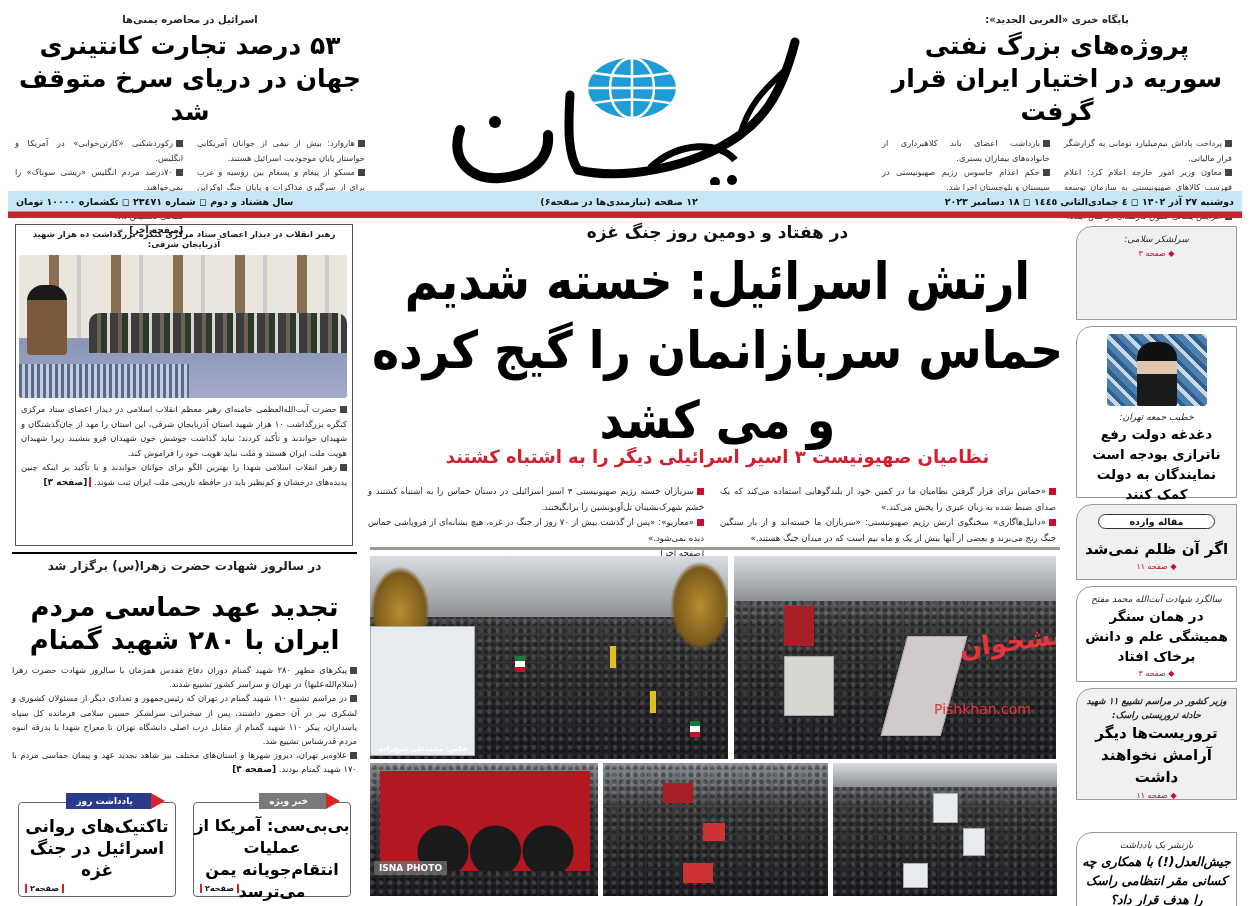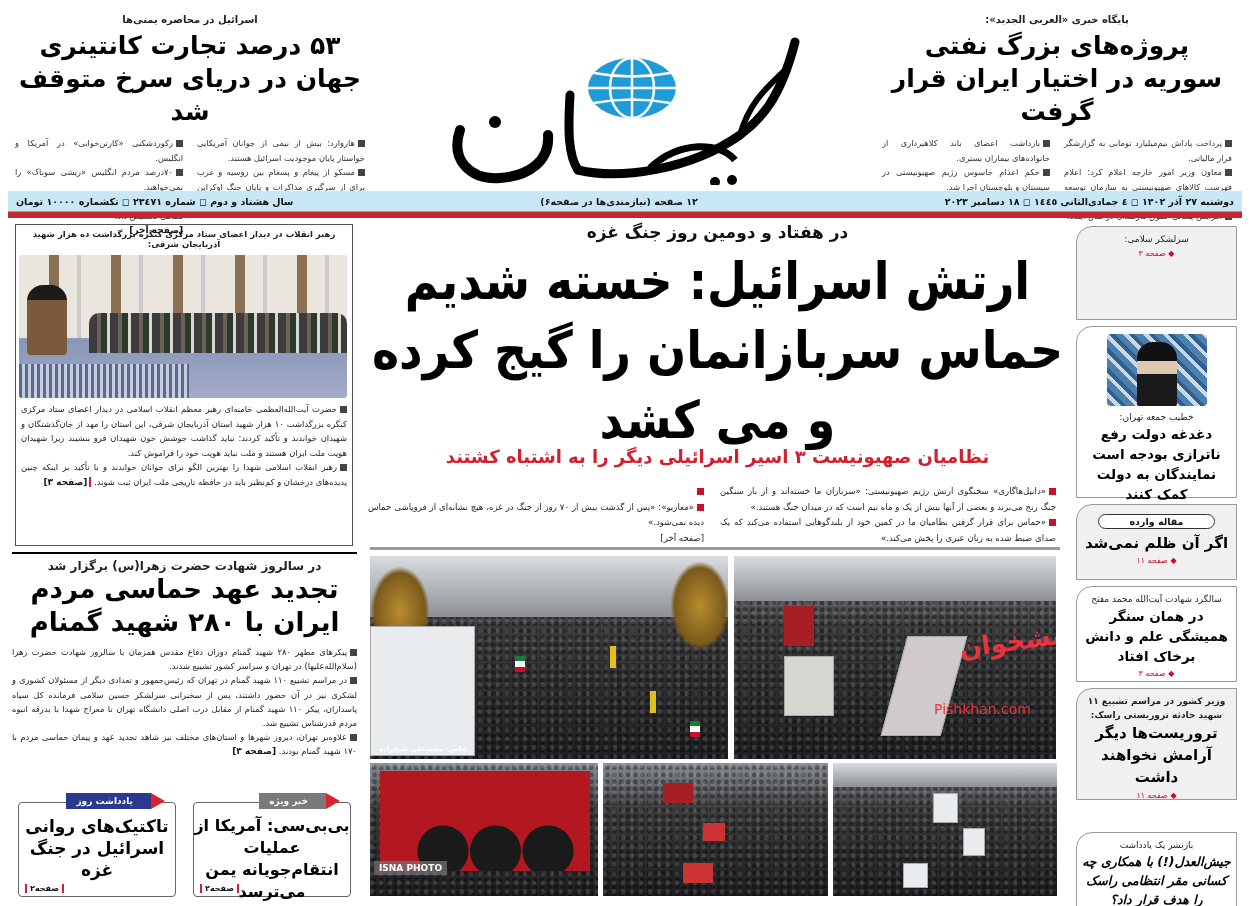--- a/index.html
+++ b/index.html
@@ -55,37 +55,37 @@
   .left-photo { position: relative; margin: 6px auto 0; width: 328px; height: 143px; border-radius: 3px; overflow: hidden;
                 background: linear-gradient(180deg, #e7e3da 0%, #d9d3c7 45%, #8a96b8 60%, #a3acc8 100%); }
   .left-photo .wall { position: absolute; top: 0; left: 0; width: 100%; height: 58%; background: repeating-linear-gradient(90deg, #eae6de 0 30px, #8a7052 30px 40px, #eae6de 40px 58px, #ccc 58px 62px); }
   .left-photo .audience { position: absolute; left: 70px; top: 58px; width: 258px; height: 40px; background: repeating-linear-gradient(90deg,#3e3b3c 0 8px,#6b6358 8px 12px,#2b3a2a 12px 18px,#d8d6d2 18px 21px); border-radius: 10px 10px 0 0; }
   .left-photo .leader { position: absolute; left: 8px; top: 30px; width: 40px; height: 70px; background: linear-gradient(180deg,#1a1a1a 0 22%, #7a5a3a 22%); border-radius: 16px 16px 4px 4px; }
   .left-photo .carpet { position: absolute; left: 0; bottom: 0; width: 170px; height: 34px; background: repeating-linear-gradient(90deg,#5a6a8a 0 3px,#c6cde0 3px 6px); }
   .left-box .body { font-size: 8.4px; line-height: 14.5px; color: #222; text-align: justify; margin-top: 4px; }
 
   .second { position: absolute; left: 12px; top: 552px; width: 345px; text-align: center; }
   .second .kicker { font-size: 12px; font-weight: bold; color: #222; border-top: 2px solid #000000; padding-top: 5px; }
-  .second .headline { font-size: 26px; line-height: 33px; font-weight: bold; color: #000; margin-top: 0; }
+  .second .headline { font-size: 26px; line-height: 33px; font-weight: bold; color: #000; margin-top: 18px; }
   .second .body { font-size: 8.4px; line-height: 14.2px; color: #222; text-align: justify; margin-top: 6px; }
 
   .mini-box { position: absolute; top: 802px; width: 158px; height: 95px; border: 1px solid #666; border-radius: 4px; text-align: center; padding-top: 12px; }
   .mini-box .tab { position: absolute; top: -10px; right: 24px; height: 16px; padding: 0 18px 0 10px; font-size: 9px; font-weight: bold; color: #fff; line-height: 16px; }
   .mini-box .tab .arrow { position: absolute; right: -14px; top: 0; width: 0; height: 0; border-top: 8px solid transparent; border-bottom: 8px solid transparent; border-left: 14px solid #d9232d; }
   .mini-box .headline { font-size: 16px; line-height: 22px; font-weight: bold; color: #000; }
   .mini-box .ref { position: absolute; left: 6px; bottom: 3px; font-size: 8px; font-weight: bold; border-left: 2px solid #d1202f; border-right: 2px solid #d1202f; padding: 0 3px; }
 
   
   .side { position: absolute; left: 1076px; width: 161px; border: 1px solid #999; border-radius: 16px 0 0 0; background: #f0f0f0; text-align: center; padding: 5px 4px 4px; }
   .side.white { background: #fff; }
-  .side .kicker { font-size: 9px; color: #222; line-height: 14px; }
+  .side .kicker { font-size: 9px; color: #222; line-height: 14px; font-style: italic; }
   .side .headline { font-size: 13.5px; line-height: 20px; font-weight: bold; color: #000; }
   .side .ref { font-size: 8px; color: #c8102e; margin-top: 3px; }
   .side .ref::before { content: "◆ "; font-size: 8px; }
-  .side .pill { display: inline-block; border: 1px solid #333; border-radius: 9px; padding: 1px 30px; font-size: 9.5px; font-weight: bold; background: #fff; margin-bottom: 4px; }
+  .side .pill { display: inline-block; border: 1px solid #333; border-radius: 9px; padding: 1px 30px; font-size: 9.5px; font-weight: bold; background: #fff; margin-bottom: 10px; }
   .side .portrait { width: 100px; height: 72px; margin: 2px auto 4px; border-radius: 4px; position: relative; overflow: hidden;
                     background: repeating-linear-gradient(45deg,#4c7fae 0 6px,#c9d8e6 6px 10px,#2f5f8c 10px 14px); }
   .side .portrait .cleric { position: absolute; left: 30px; top: 8px; width: 40px; height: 64px; background: linear-gradient(180deg,#111 0 30%, #e0c7b0 30% 50%, #1a1a1a 50%); border-radius: 16px 16px 2px 2px; }
 </style>
 </head>
 <body>
 
 <div class="top-story" style="right:18px; width:350px;">
   <div class="kicker">پایگاه خبری «العربی الجدید»:</div>
   <div class="headline">پروژه‌های بزرگ نفتی سوریه در اختیار ایران قرار گرفت</div>
@@ -154,25 +154,25 @@
   <div class="kicker">در هفتاد و دومین روز جنگ غزه</div>
   <div class="headline">
     <div>ارتش اسرائیل: خسته شدیم</div>
     <div>حماس سربازانمان را گیج کرده و می کشد</div>
   </div>
   <div class="sub">نظامیان صهیونیست ۳ اسیر اسرائیلی دیگر را به اشتباه کشتند</div>
 </div>
 
 <div class="lead-bullets">
   <div class="col">
+    <div><span class="bullet-mark red"></span><span>«حماس برای قرار گرفتن نظامیان ما در کمین خود از بلندگوهایی استفاده می‌کند که یک صدای ضبط شده به زبان عبری را پخش می‌کند.»</span></div>
     <div><span class="bullet-mark red"></span><span>«دانیل‌هاگاری» سخنگوی ارتش رژیم صهیونیستی: «سربازان ما خسته‌اند و از بار سنگین جنگ رنج می‌برند و بعضی از آنها بیش از یک و ماه نیم است که در میدان جنگ هستند.»</span></div>
-    <div><span class="bullet-mark red"></span><span>«حماس برای قرار گرفتن نظامیان ما در کمین خود از بلندگوهایی استفاده می‌کند که یک صدای ضبط شده به زبان عبری را پخش می‌کند.»</span></div>
   </div>
   <div class="col">
-    <div><span class="bullet-mark red"></span></div>
+    <div><span class="bullet-mark red"></span><span>سربازان خسته رژیم صهیونیستی ۳ اسیر اسرائیلی در دستان حماس را به اشتباه کشتند و خشم شهرک‌نشینان تل‌آویونشین را برانگیختند.</span></div>
     <div><span class="bullet-mark red"></span><span>«معاریو»: «پس از گذشت بیش از ۷۰ روز از جنگ در غزه، هیچ نشانه‌ای از فروپاشی حماس دیده نمی‌شود.»</span></div>
     <div>[صفحه آخر]</div>
   </div>
 </div>
 <div class="lead-rule"></div>
 
 <div class="photo crowd" style="left:370px; top:556px; width:358px; height:203px;">
   <div class="sky"></div>
   <div class="tree" style="left:0; top:10px;"></div>
   <div class="tree" style="left:300px; top:5px;"></div>

